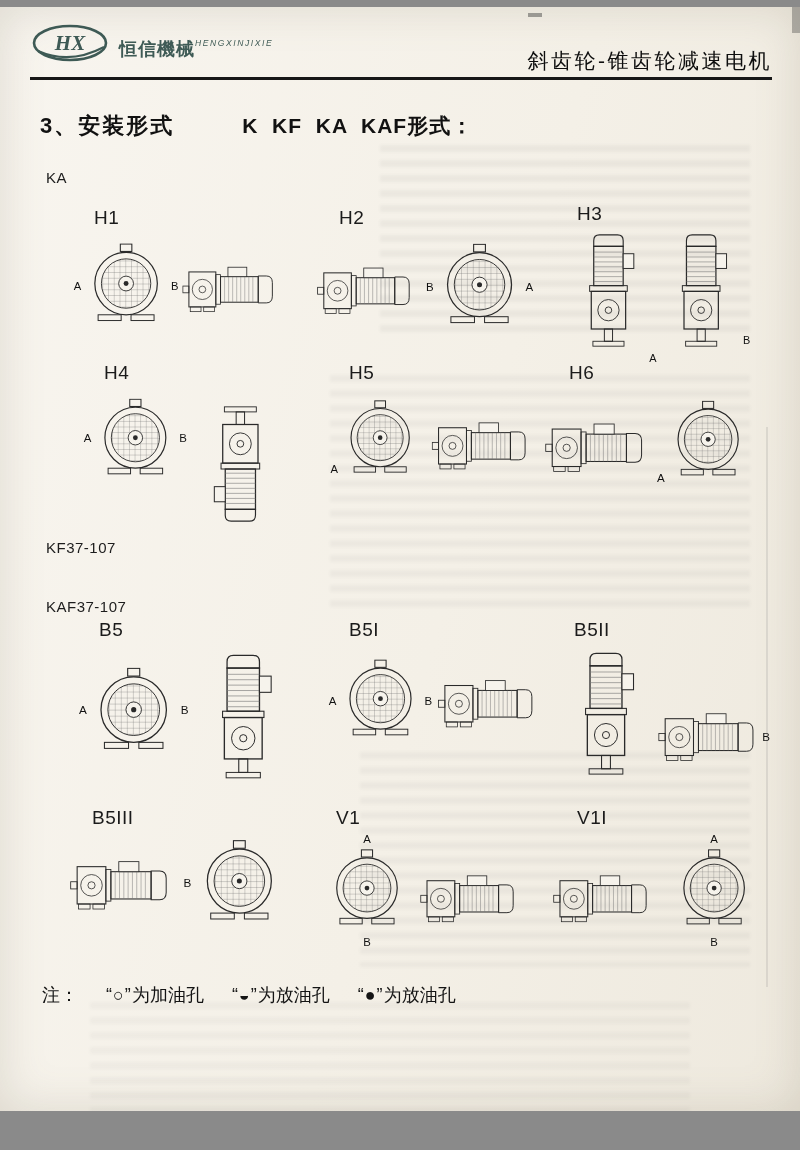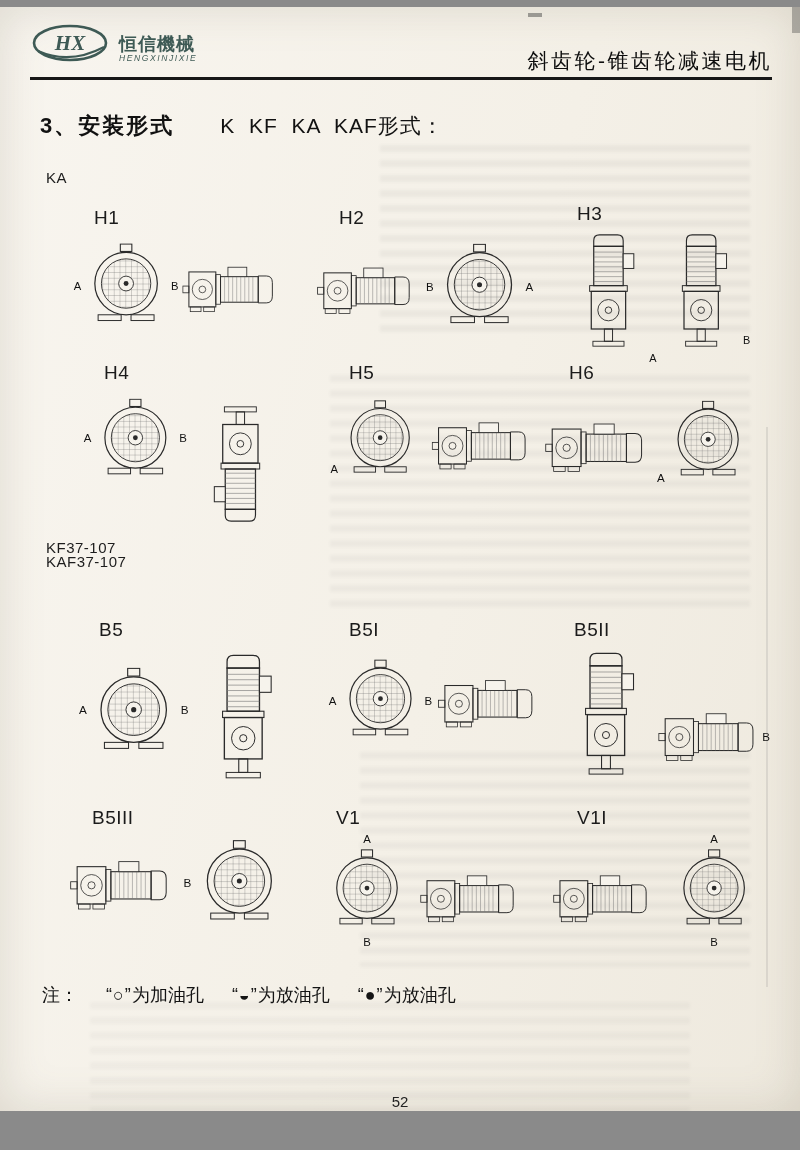--- a/index.html
+++ b/index.html
@@ -10,31 +10,31 @@
     color: #161616; overflow: hidden;
     box-shadow: inset 0 0 46px rgba(120,108,85,.20);
   }
 
   
   .header { position: absolute; left: 30px; right: 28px; top: 14px; height: 54px;
             display: flex; justify-content: space-between; align-items: flex-start; }
   .logo { display: flex; align-items: center; gap: 7px; }
   .logo-hx-text { font-family: "Liberation Serif", serif; font-style: italic; font-weight: bold;
                   font-size: 21px; fill: #3e5a55; }
-  .brand { display: flex; flex-direction: column; line-height: 1.15; margin-top: 6px; justify-content: space-between; }
+  .brand { display: flex; flex-direction: row; line-height: 1.15; margin-top: 6px; justify-content: space-between; }
   .brand-cn { font-size: 18px; font-weight: bold; color: #3e5a55; letter-spacing: 1px; }
   .brand-en { font-size: 8.5px; color: #3e5a55; letter-spacing: 1.6px; font-style: italic; }
   .header-title { margin-top: 26px; font-size: 21px; font-weight: normal; letter-spacing: 2.5px; color: #0e0e0e; }
   .header-rule { position: absolute; left: 30px; right: 28px; top: 70px; height: 3px; background: #171717; }
 
   
-  .section-heading { position: absolute; left: 40px; top: 104px; display: flex; gap: 46px;
+  .section-heading { position: absolute; left: 40px; top: 104px; display: flex; gap: 68px;
                      font-size: 22px; color: #111; align-items: baseline; }
   .section-heading .sec-title { font-weight: 600; letter-spacing: 2px; }
-  .section-heading .forms { white-space: pre; letter-spacing: 1px; font-size: 21px; }
+  .section-heading .forms { white-space: pre; letter-spacing: 1px; font-size: 21px; font-weight: bold; }
   .group-label { position: absolute; font-size: 15px; color: #1d1d1d; letter-spacing: .5px; }
 
   
   .cell { position: absolute; }
   .dlabel { font-size: 19px; color: #1b1b1b; padding-left: 24px; margin-bottom: 3px; letter-spacing: .5px; }
   .art { display: block; width: 100%; height: auto; }
   .ann { font-family: "Liberation Sans", sans-serif; font-size: 12px; fill: #111; text-anchor: middle; }
 
   
   .legend { position: absolute; left: 42px; top: 976px; display: flex; gap: 28px;
@@ -123,21 +123,21 @@
   </header>
   <div class="header-rule"></div>
 
   <div class="section-heading">
     <span class="sec-title">3、安装形式</span>
     <span class="forms">K  KF  KA  KAF形式：</span>
   </div>
 
   <div class="group-label" style="left:46px;top:162px">KA</div>
   <div class="group-label" style="left:46px;top:532px">KF37-107</div>
-  <div class="group-label" style="left:46px;top:546px">KAF37-107</div>
+  <div class="group-label" style="left:46px;top:591px">KAF37-107</div>
 
   <div class="cell" style="left:70px;top:200px;width:215px">
     <div class="dlabel">H1</div>
     <svg class="art" viewBox="0 0 230 120">
       <text class="ann" x="8" y="62">A</text>
       <use href="#fanview" x="16" y="12" width="88" height="88"></use>
       <text class="ann" x="112" y="62">B</text>
       <use href="#sideview" x="120" y="24" width="108" height="72"></use>
     </svg>
   </div>
@@ -256,15 +256,14 @@
       <span class="sym">“○”</span><span>为加油孔</span>
     </span>
     <span class="legend-item">
       <span class="sym">“◒”</span><span>为放油孔</span>
     </span>
     <span class="legend-item">
       <span class="sym">“●”</span><span>为放油孔</span>
     </span>
   </div>
 
-  <div class="page-number">52</div>
 
 </div>
 
 </body></html>

